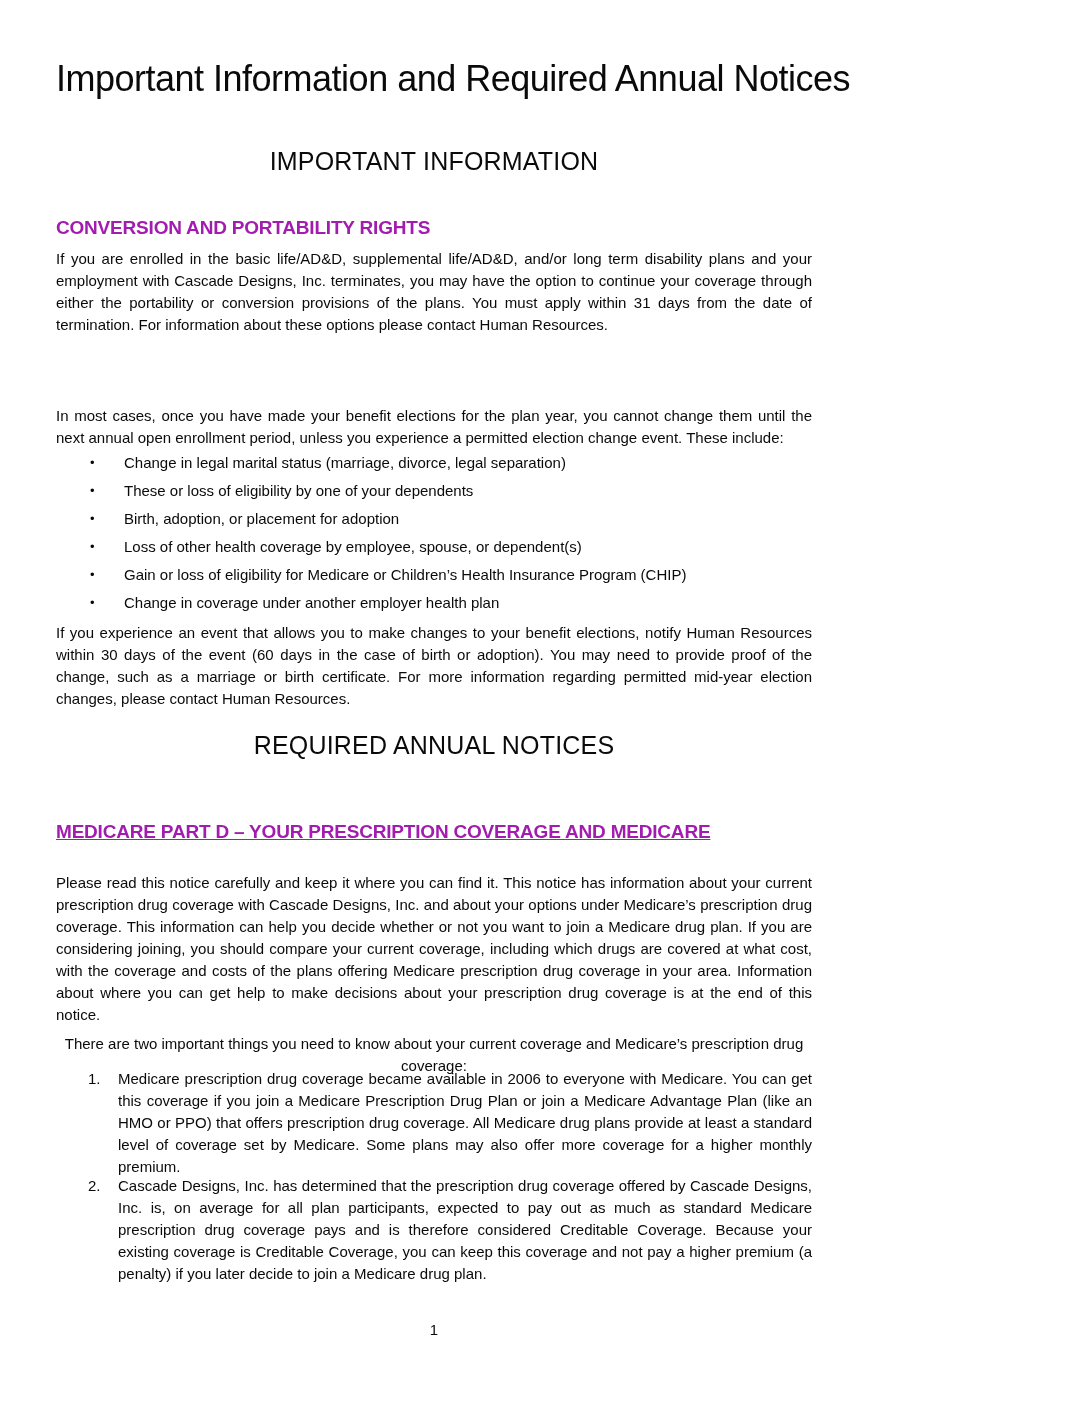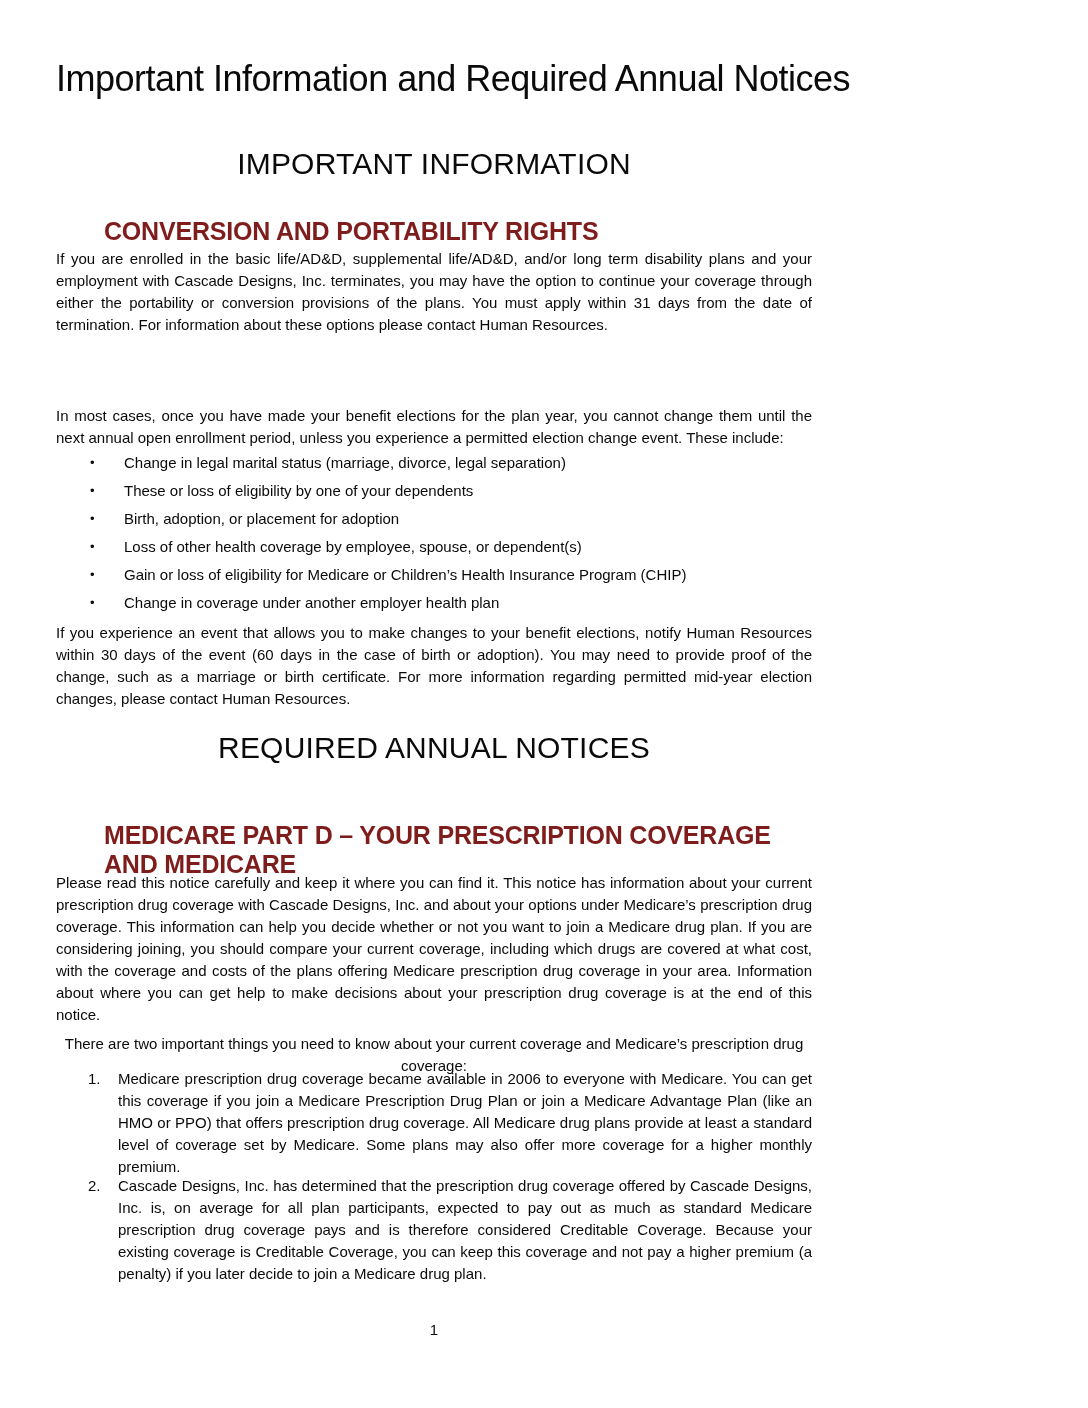--- a/index.html
+++ b/index.html
@@ -17,39 +17,38 @@
   .doc-title {
     top: 58px;
     font-size: 36px;
     font-weight: 500;
     letter-spacing: -0.5px;
     color: #0a0a0a;
     white-space: nowrap;
   }
   .center-heading {
     text-align: center;
-    font-size: 30px;
+    font-size: 25px;
     font-weight: 500;
     letter-spacing: 0.2px;
     color: #0a0a0a;
   }
   .ch1 { top: 147px; }
   .ch2 { top: 731px; }
 
   .section-heading {
-    font-size: 25px;
+    font-size: 19px;
     font-weight: bold;
     letter-spacing: -0.2px;
-    color: #7f1d1d;
-    margin-left: 48px;
+    color: #a21caf;
   }
   .sh-conversion { top: 217px; }
   .sh-permitted { top: 371px; }
   .sh-notice1 { top: 789px; }
-  .sh-notice2 { top: 821px; }
+  .sh-notice2 { top: 821px; text-decoration: underline; }
 
   .body-par {
     font-size: 15px;
     line-height: 22px;
     text-align: justify;
     color: #0a0a0a;
   }
   .p-conversion { top: 248px; }
   .p-permitted-intro { top: 405px; }
   .p-permitted-outro { top: 622px; }

